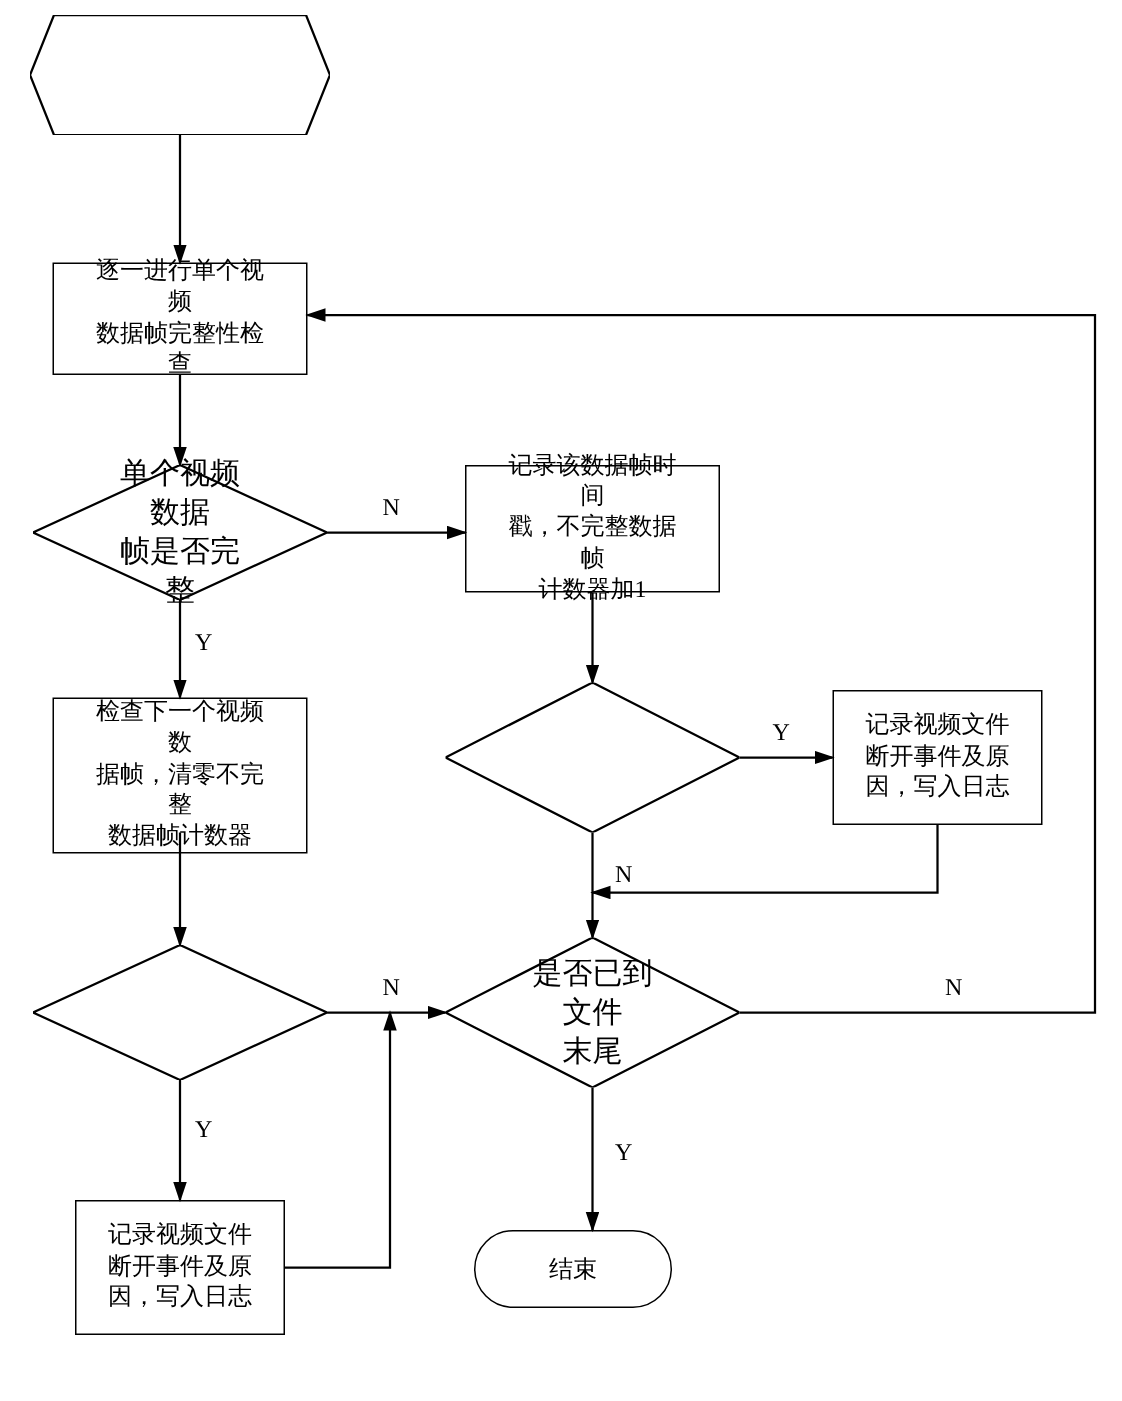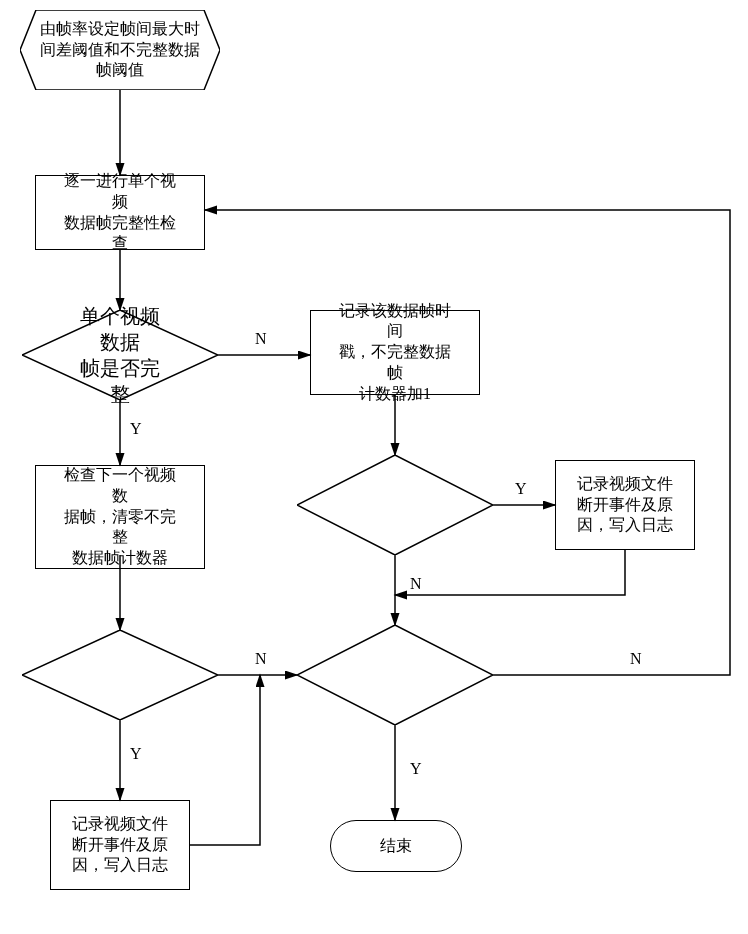--- a/index.html
+++ b/index.html
@@ -70,23 +70,20 @@
     pointer-events:none;
   }
 </style>
 </head>
 <body>
 
 <div class="hex" style="left:20px; top:10px; width:200px; height:80px;">
   <svg viewBox="0 0 200 80">
       <polygon points="16,0 184,0 200,40 184,80 16,80 0,40" fill="#fff" stroke="#000" stroke-width="1.5"></polygon>
     </svg>
-  <div class="txt" style="white-space:pre-line;">由帧率设定帧间最大时
-间差阈值和不完整数据
-帧阈值</div>
 </div>
 
 <div class="node" style="left:35px; top:175px; width:170px; height:75px;">
   <span style="white-space:pre-line;">逐一进行单个视频
 数据帧完整性检查</span>
 </div>
 
 <div class="diamond" style="left:22px; top:310px; width:196px; height:90px;">
   <svg viewBox="0 0 196 90">
       <polygon points="98,0 196,45 98,90 0,45" fill="#fff" stroke="#000" stroke-width="1.5"></polygon>
@@ -122,29 +119,31 @@
 <div class="diamond" style="left:22px; top:630px; width:196px; height:90px;">
   <svg viewBox="0 0 196 90">
       <polygon points="98,0 196,45 98,90 0,45" fill="#fff" stroke="#000" stroke-width="1.5"></polygon>
     </svg>
 </div>
 
 <div class="diamond" style="left:297px; top:625px; width:196px; height:100px;">
   <svg viewBox="0 0 196 100">
       <polygon points="98,0 196,50 98,100 0,50" fill="#fff" stroke="#000" stroke-width="1.5"></polygon>
     </svg>
+  <div class="txt" style="white-space:pre-line;">是否已到文件
+末尾</div>
 </div>
 
 <div class="node" style="left:50px; top:800px; width:140px; height:90px;">
   <span style="white-space:pre-line;">记录视频文件
 断开事件及原
 因，写入日志</span>
 </div>
 
-<div class="term" style="left:330px; top:820px; width:130px; height:50px;">
+<div class="term" style="left:316px; top:820px; width:130px; height:50px;">
   <span>结束</span>
 </div>
 
 <div class="label" style="left:255px; top:330px;">N</div>
 <div class="label" style="left:130px; top:420px;">Y</div>
 <div class="label" style="left:515px; top:480px;">Y</div>
 <div class="label" style="left:410px; top:575px;">N</div>
 <div class="label" style="left:255px; top:650px;">N</div>
 <div class="label" style="left:130px; top:745px;">Y</div>
 <div class="label" style="left:410px; top:760px;">Y</div>

